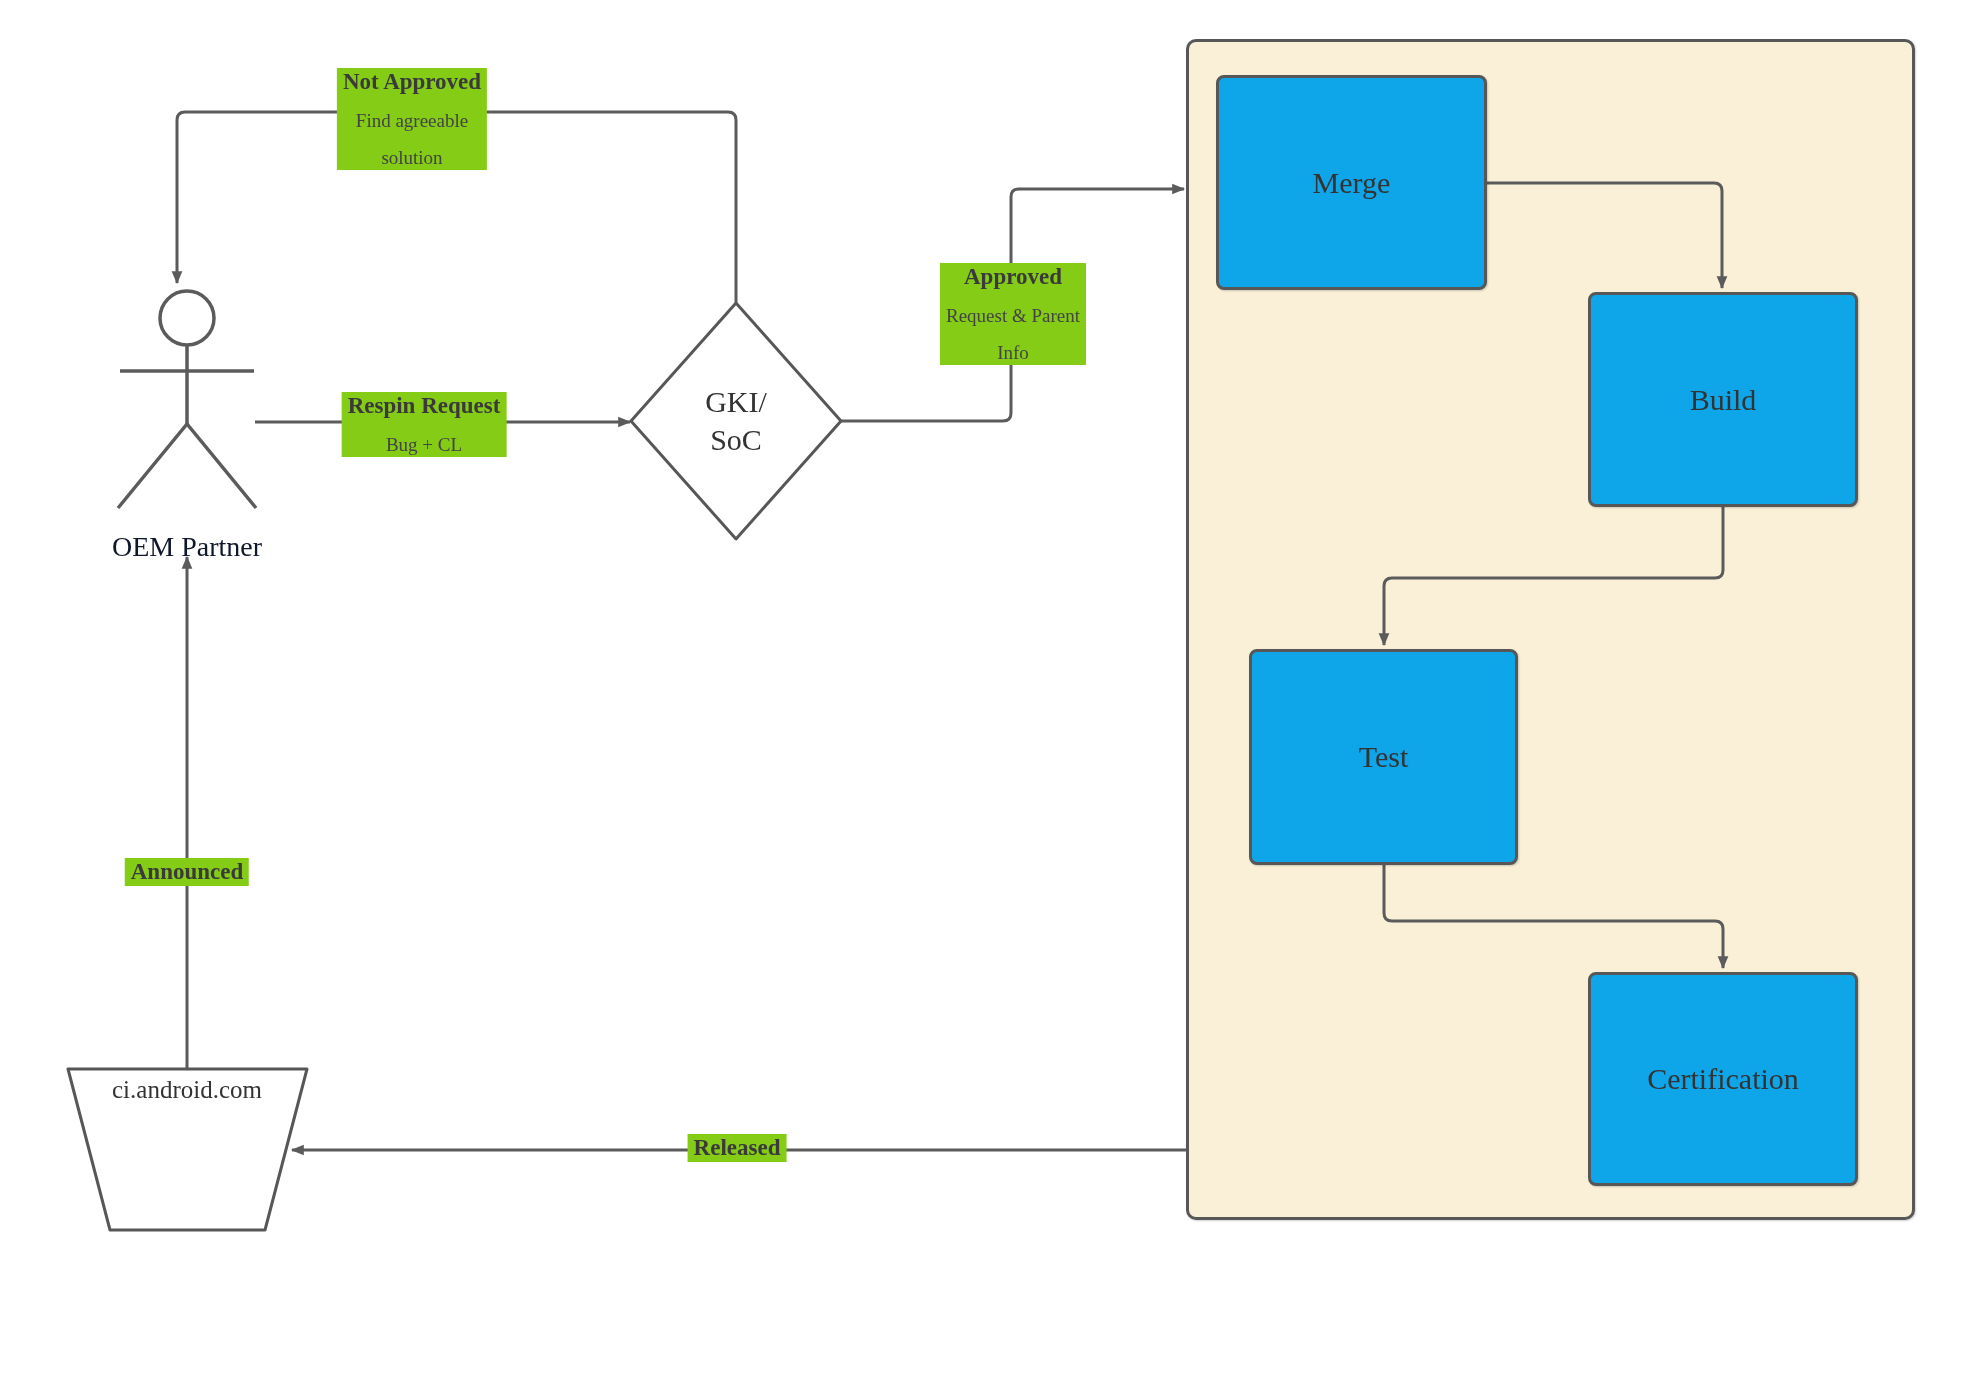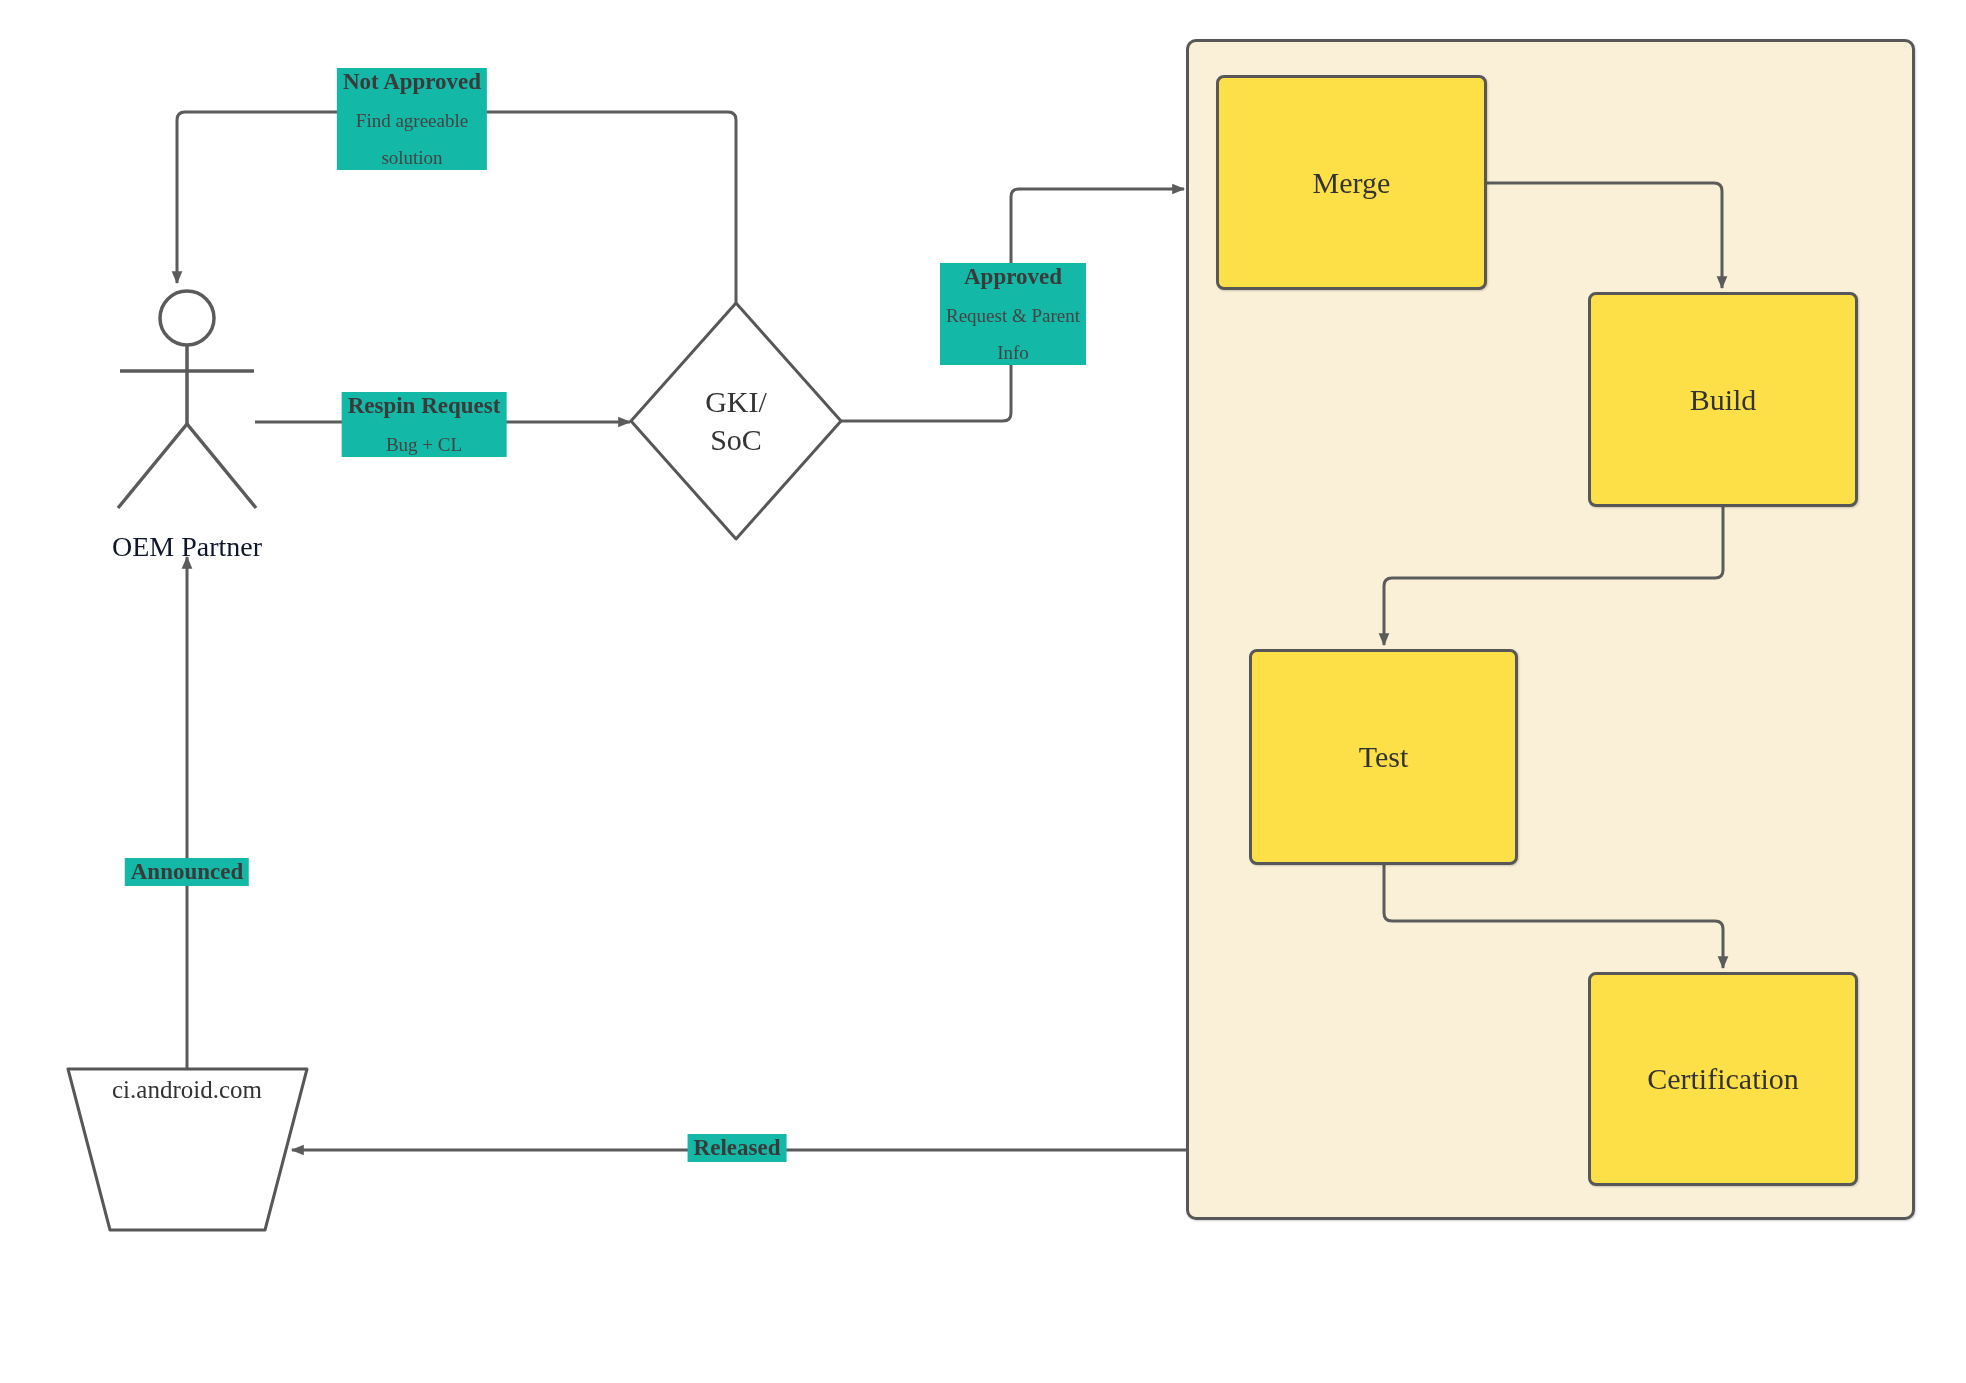--- a/index.html
+++ b/index.html
@@ -7,35 +7,35 @@
     position:relative;width:1966px;height:1383px;overflow:hidden;
     font-family:"Liberation Serif","DejaVu Serif",serif;color:#363636;background:#ffffff;
   }
   #stage svg{position:absolute;left:0;top:0;z-index:2;}
   .container-box{
     position:absolute;left:1186px;top:39px;width:729px;height:1181px;box-sizing:border-box;
     background:#faf0d8;border:3px solid #575757;border-radius:10px;z-index:1;
     box-shadow:1px 1px 2px rgba(0,0,0,0.18);
   }
   .node{
-    position:absolute;box-sizing:border-box;background:#fde047;border:3px solid #575757;
+    position:absolute;box-sizing:border-box;background:#0ea5e9;border:3px solid #575757;
     border-radius:8px;display:flex;align-items:center;justify-content:center;
     font-size:30px;color:#333333;z-index:3;box-shadow:1px 1px 2px rgba(0,0,0,0.18);
   }
   #node-merge{left:1216px;top:75px;width:271px;height:215px;}
   #node-build{left:1588px;top:292px;width:270px;height:215px;}
   #node-test{left:1249px;top:649px;width:269px;height:216px;}
   #node-cert{left:1588px;top:972px;width:270px;height:214px;}
   .shape-label{position:absolute;z-index:4;text-align:center;color:#333333;white-space:nowrap;}
   #diamond-label{left:736px;top:383px;transform:translateX(-50%);font-size:30px;line-height:38px;}
   #trapezoid-label{left:187px;top:1076px;transform:translateX(-50%);font-size:25px;}
   #actor-label{left:187px;top:531px;transform:translateX(-50%);font-size:28px;font-weight:normal;color:#0f172a;}
   .edge-label{
     position:absolute;z-index:4;transform:translateX(-50%);text-align:center;
-    background:#14b8a6;padding:0 6px;color:#3a3a3a;white-space:nowrap;
+    background:#84cc16;padding:0 6px;color:#3a3a3a;white-space:nowrap;
   }
   .edge-title{font-weight:bold;font-size:23px;line-height:28px;}
   .edge-sub{font-size:19px;line-height:25px;color:#444444;margin-top:12px;}
   #label-not-approved{left:412px;top:68px;}
   #label-respin{left:424px;top:392px;}
   #label-approved{left:1013px;top:263px;}
   #label-announced{left:187px;top:858px;}
   #label-released{left:737px;top:1134px;}
 </style>
 </head>

